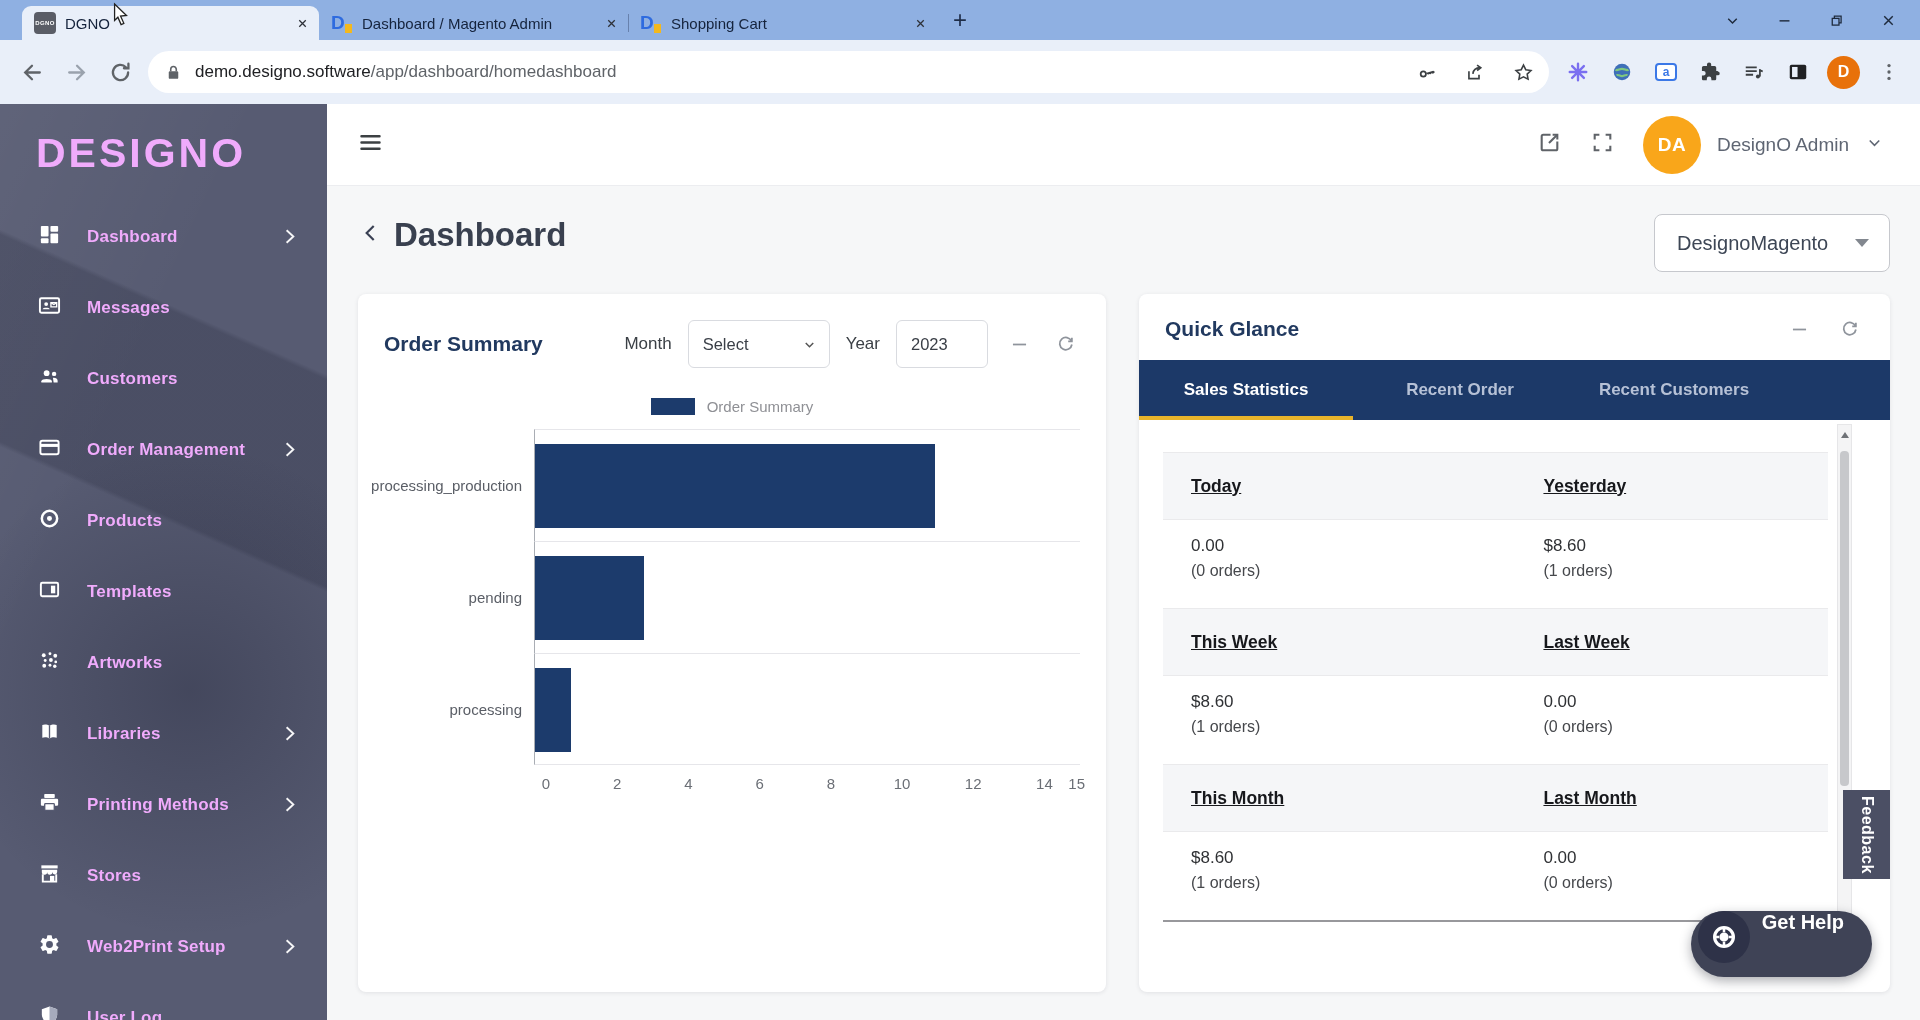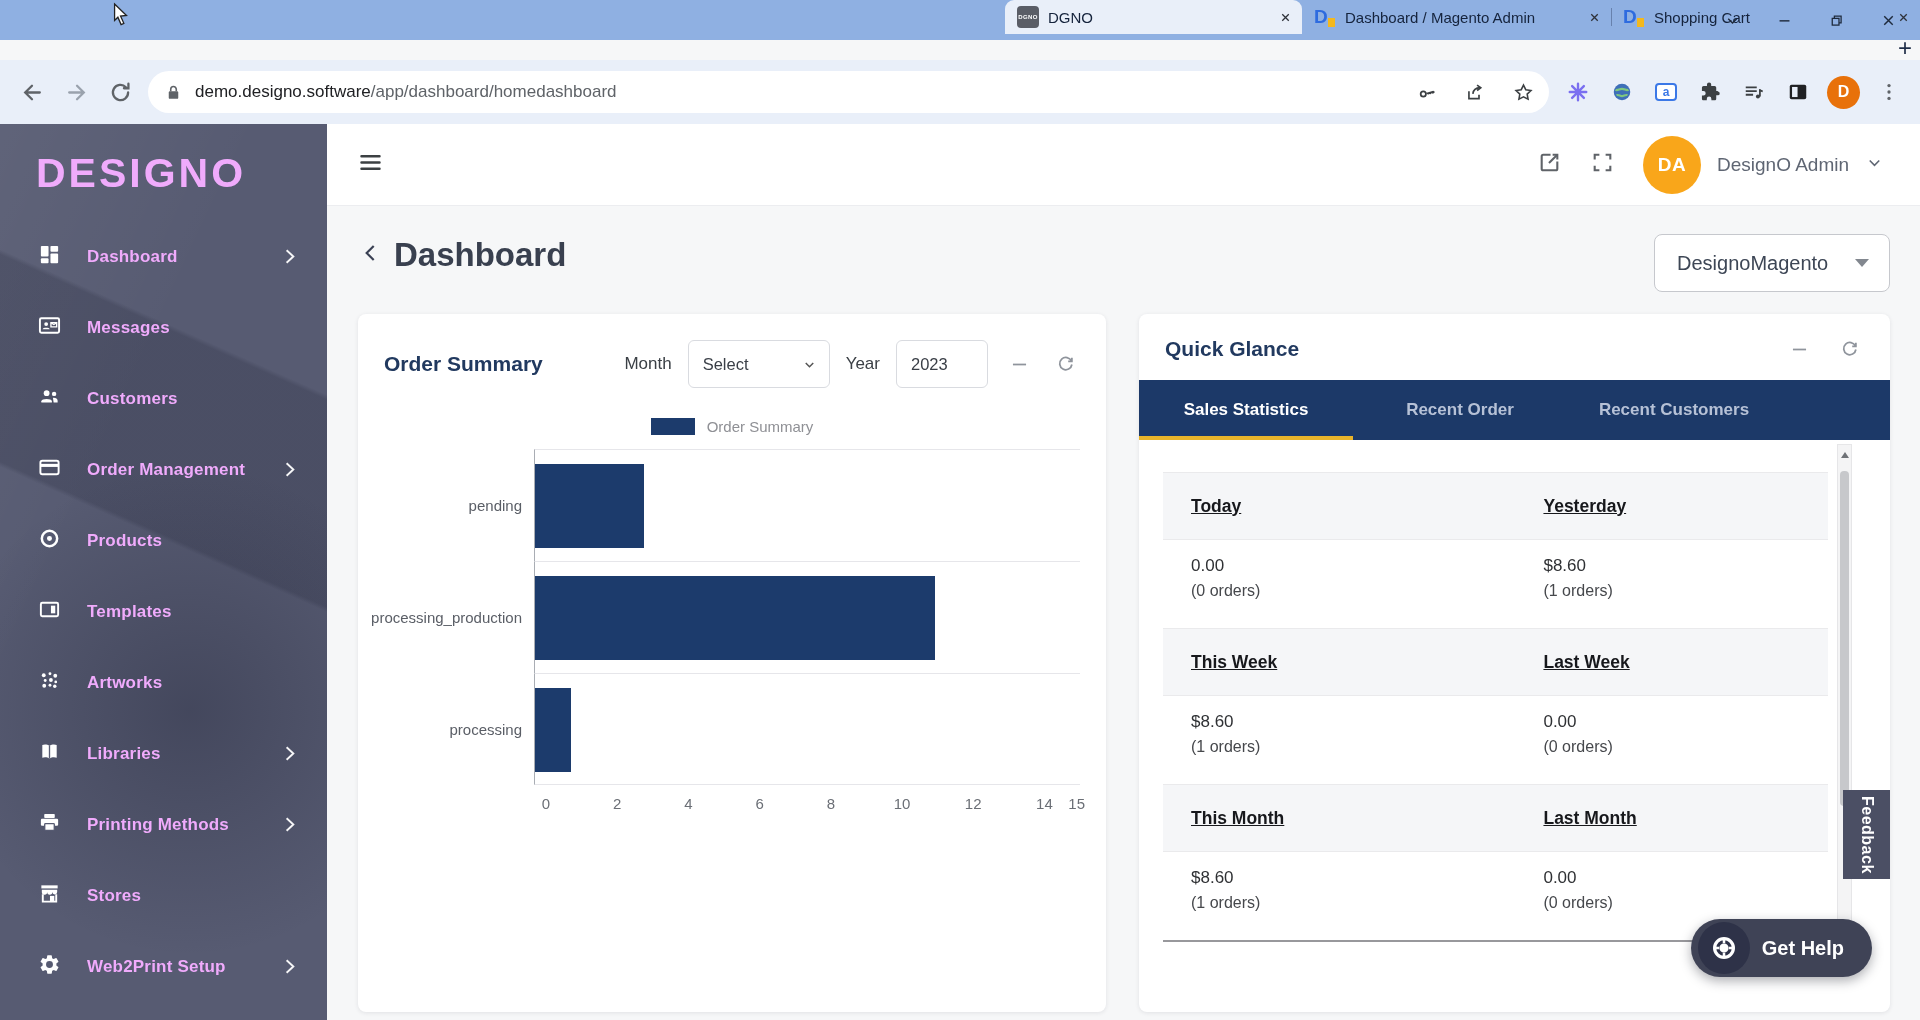--- a/index.html
+++ b/index.html
@@ -1,21 +1,21 @@
 <!DOCTYPE html>
 <html><head>
 <meta charset="utf-8">
 <style>
   * { margin:0; padding:0; box-sizing:border-box; }
   html,body { width:1920px; height:1020px; overflow:hidden; background:#000;
     font-family:"Liberation Sans","DejaVu Sans",sans-serif; }
   #screen { position:relative; width:1920px; height:1020px; background:#f6f7f8; overflow:hidden; }
 
   
-  .tabstrip { height:40px; background:#8fb0e2; display:flex; align-items:flex-end; padding-left:22px; position:relative;flex-direction:column; }
+  .tabstrip { height:40px; background:#8fb0e2; display:flex; align-items:flex-end; padding-left:22px; position:relative; }
   .tabs { display:flex; align-items:flex-end; }
   .tab { position:relative; width:309px; height:34px; display:flex; align-items:center; gap:9px;
          padding:0 8px 0 12px; border-radius:9px 9px 0 0; color:#15233c; font-size:15px; cursor:default; }
   .tab.active { width:297px; background:#e9eff9; }
   .tab.sep::before { content:""; position:absolute; left:0; top:8px; width:1px; height:18px; background:rgba(28,44,74,.35); }
   .tab-label { flex:1; overflow:hidden; white-space:nowrap;
       -webkit-mask-image:linear-gradient(90deg,#000 82%,transparent); mask-image:linear-gradient(90deg,#000 82%,transparent); }
   .tab-close { width:18px; height:18px; display:flex; align-items:center; justify-content:center; border-radius:50%; }
   .tab-close svg { width:13px; height:13px; }
   .fav-dgno { width:22px; height:22px; background:#5a5d66; border-radius:4px; color:#fff; font-size:6px; font-weight:700;
@@ -23,21 +23,21 @@
   .fav-designo { width:22px; height:22px; position:relative; display:block; }
   .fav-designo b { color:#2e6bdf; font-size:19px; font-weight:800; line-height:22px; }
   .fav-designo i { position:absolute; right:1px; bottom:1px; width:7px; height:9px; background:#f3b81e; }
   .newtab { width:30px; height:30px; margin:0 0 5px 8px; border-radius:50%; display:flex; align-items:center; justify-content:center;
       font-size:24px; color:#1d2c47; font-weight:400; }
   .win-controls { position:absolute; right:10px; top:0; height:40px; display:flex; align-items:center; gap:8px; }
   .win-btn { width:44px; height:32px; display:flex; align-items:center; justify-content:center; }
   .win-btn svg { width:17px; height:17px; }
   #cursor { position:absolute; left:110px; top:2px; width:22px; height:26px; z-index:50; }
 
-  .toolbar { height:64px; background:#e9eff9; display:flex; align-items:center; padding:0 12px 0 10px;margin-top:20px; }
+  .toolbar { height:64px; background:#e9eff9; display:flex; align-items:center; padding:0 12px 0 10px; }
   .nav-btn { width:44px; height:44px; border-radius:50%; display:flex; align-items:center; justify-content:center; flex:none; }
   .nav-btn svg { width:25px; height:25px; }
   .addressbar { flex:1; height:42px; margin:0 10px 0 6px; background:#fff; border-radius:21px; display:flex; align-items:center;
       padding:0 8px 0 16px; gap:12px; min-width:0; }
   .url { font-size:17px; color:#202124; white-space:nowrap; overflow:hidden; flex:1; }
   .url .path { color:#5f6368; }
   .pill-ico { width:36px; height:36px; display:flex; align-items:center; justify-content:center; flex:none; }
   .pill-ico svg { width:21px; height:21px; }
   .ext-row { display:flex; align-items:center; gap:6px; }
   .ext-ico { width:38px; height:38px; display:flex; align-items:center; justify-content:center; }
@@ -137,22 +137,22 @@
   .qg-orders { font-size:16px; color:#46484c; margin-top:6px; }
   .qg-scroll { position:absolute; right:38px; top:130px; width:15px; height:524px; background:#f4f4f5; border:1px solid #e6e6e8; }
   .qg-scroll .arr { position:absolute; top:7px; left:3px; width:0; height:0;
       border-left:4px solid transparent; border-right:4px solid transparent; border-bottom:6px solid #6f7277; }
   .qg-scroll .thumb { position:absolute; top:26px; left:2px; width:9px; height:335px; background:#c7c8cb; border-radius:4px; }
 
   
   .feedback-tab { position:absolute; right:30px; top:790px; width:47px; height:89px; background:#4b4f64; color:#fff;
       display:flex; align-items:center; justify-content:center; font-size:16px; font-weight:700;
       writing-mode:vertical-rl; letter-spacing:.5px; }
-  .get-help { position:absolute; right:48px; bottom:43px; height:58px; border-radius:33px; background:#3f4356; border:none;
-      display:flex; align-items:center; gap:12px; padding:0 28px 0 7px; box-shadow:0 4px 12px rgba(20,22,35,.35); cursor:pointer; }
+  .get-help { position:absolute; right:48px; bottom:43px; height:66px; border-radius:33px; background:#3f4356; border:none;
+      display:flex; gap:12px; padding:0 28px 0 7px; box-shadow:0 4px 12px rgba(20,22,35,.35); cursor:pointer; }
   .gh-circle { width:52px; height:52px; border-radius:50%; background:#2e3248; display:flex; align-items:center; justify-content:center; }
   .gh-circle svg { width:30px; height:30px; }
   .gh-label { color:#fff; font-size:20px; font-weight:700; font-family:inherit; }
 </style>
 </head>
 <body>
 
 <div id="screen">
 
   <div class="tabstrip">
@@ -503,29 +503,29 @@
                   </div>
               </div>
             </div>
             <div class="legend">
               <span class="legend-swatch" id="legend-swatch" style="background: rgb(28, 59, 108);"></span>
               <span class="legend-label">Order Summary</span>
             </div>
             <div class="plot">
               <div id="chart-rows">
                   <div class="chart-row">
+      <div class="cat-label">processing_production</div>
+      <div class="bar-area">
+        <div class="bar" style="width: 73.3333%; background: rgb(28, 59, 108);"></div>
+                    </div>
+                  </div>
+                  <div class="chart-row">
       <div class="cat-label">pending</div>
       <div class="bar-area">
         <div class="bar" style="width: 20%; background: rgb(28, 59, 108);"></div>
-                    </div>
-                  </div>
-                  <div class="chart-row">
-      <div class="cat-label">processing_production</div>
-      <div class="bar-area">
-        <div class="bar" style="width: 73.3333%; background: rgb(28, 59, 108);"></div>
                     </div>
                   </div>
                   <div class="chart-row">
       <div class="cat-label">processing</div>
       <div class="bar-area">
         <div class="bar" style="width: 6.66667%; background: rgb(28, 59, 108);"></div>
                     </div>
                   </div>
                 </div>
               <div class="x-axis" id="x-axis">

